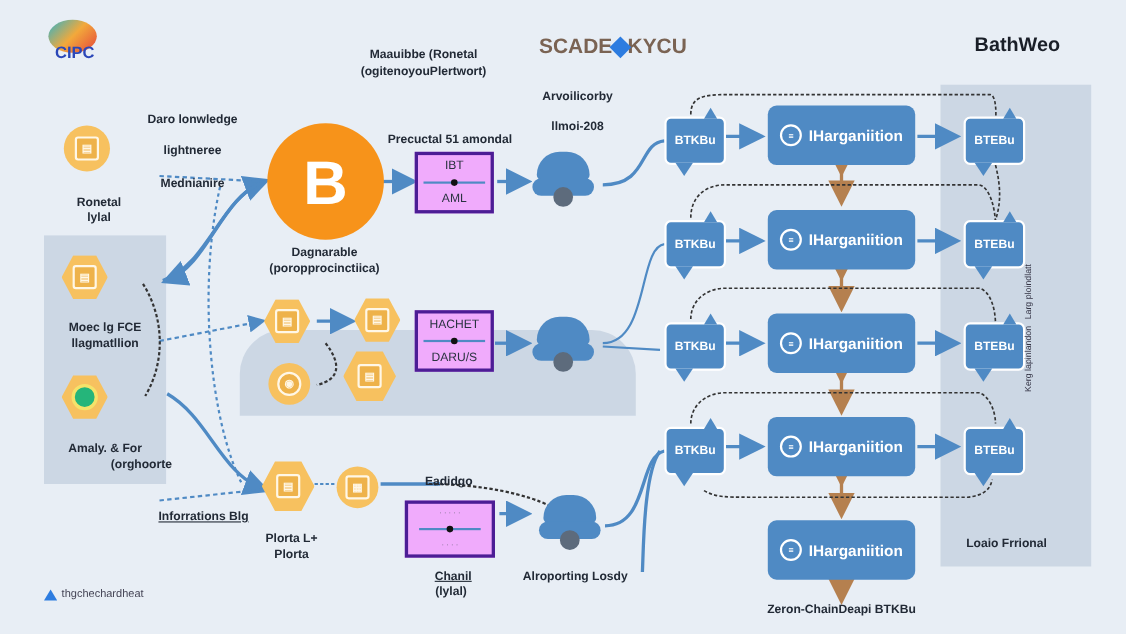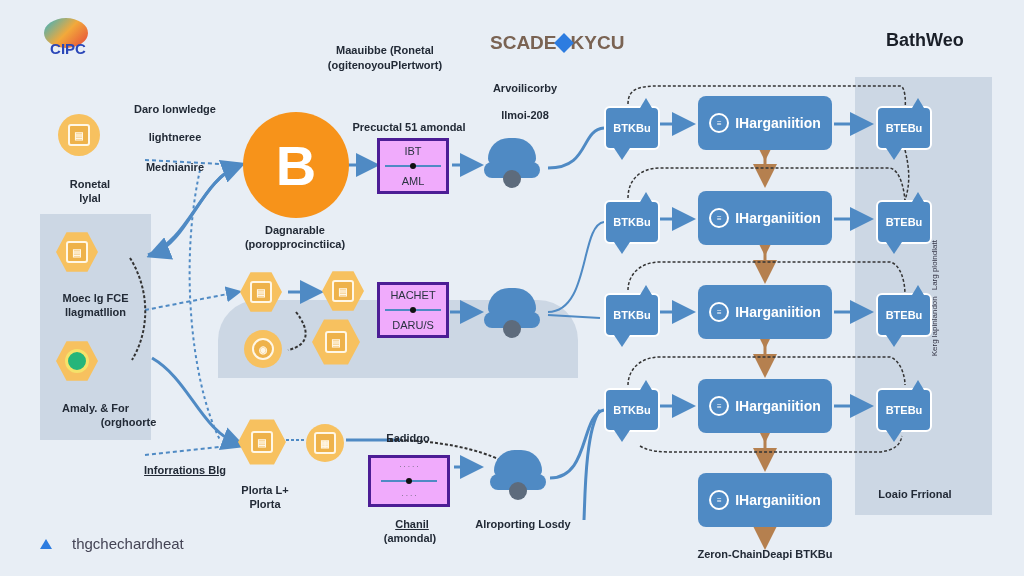--- a/index.html
+++ b/index.html
@@ -158,21 +158,21 @@
   </div>
 <div class="lbl small" style="left:40px;top:292px;width:111px;">Moec lg FCE</div>
 <div class="lbl small" style="left:40px;top:306px;width:111px;">llagmatllion</div>
 <div class="hex" style="left:56px;top:340px;">
     <div style="width:18px;height:18px;border-radius:50%;background:#25b57a;border:3px solid #f5e26a;"></div>
   </div>
 <div class="lbl small" style="left:40px;top:402px;width:111px;">Amaly. &amp; For</div>
 <div class="lbl small" style="left:40px;top:416px;width:123px;margin-left:27px;">(orghoorte</div>
 
 <div class="lbl small" style="left:130px;top:464px;width:110px;text-decoration:underline;">Inforrations Blg</div>
-<div class="abs" style="left:40px;top:535px;display:flex;align-items:center;gap:20px;font-size:15px;color:#445;">
+<div class="abs" style="left:40px;top:535px;display:flex;align-items:center;gap:4px;font-size:10px;color:#445;">
   <span style="display:inline-block;width:0;height:0;border-left:6px solid transparent;border-right:6px solid transparent;border-bottom:10px solid #2d7ce0;"></span>
   <span>thgchechardheat</span>
 </div>
 
 <div class="abs" style="left:243px;top:112px;width:106px;height:106px;border-radius:50%;background:#f7931a;display:flex;align-items:center;justify-content:center;">
   <span style="color:#fff;font-weight:bold;font-size:56px;">B</span>
 </div>
 <div class="lbl small" style="left:240px;top:224px;width:110px;">Dagnarable</div>
 <div class="lbl small" style="left:228px;top:238px;width:134px;">(poropprocinctiica)</div>
 
@@ -221,21 +221,21 @@
   </div>
 <div class="lbl small" style="left:225px;top:484px;width:80px;">Plorta L+</div>
 <div class="lbl small" style="left:225px;top:498px;width:80px;">Plorta</div>
 <div class="lbl small" style="left:378px;top:432px;width:60px;">Eadidgo</div>
 <div class="wbox" style="left:368px;top:455px;width:82px;height:52px;">
   <span style="font-size:7px;color:#667;">· · · · ·</span>
   <span class="rule"></span>
   <span style="font-size:7px;color:#667;">· · · ·</span>
 </div>
 <div class="lbl small" style="left:372px;top:518px;width:80px;text-decoration:underline;">Chanil</div>
-<div class="lbl small" style="left:370px;top:532px;width:80px;">(amondal)</div>
+<div class="lbl small" style="left:370px;top:532px;width:80px;">(lylal)</div>
 <div class="node" style="left:490px;top:450px;">
     <div class="top"></div>
     <div class="base"></div>
     <div class="dot"></div>
   </div>
 <div class="lbl small" style="left:468px;top:518px;width:110px;">Alroporting Losdy</div>
 
 <div class="bubble" style="left:604px;top:106px;">BTKBu</div>
 <div class="bubble" style="left:604px;top:200px;">BTKBu</div>
 <div class="bubble" style="left:604px;top:293px;">BTKBu</div>

